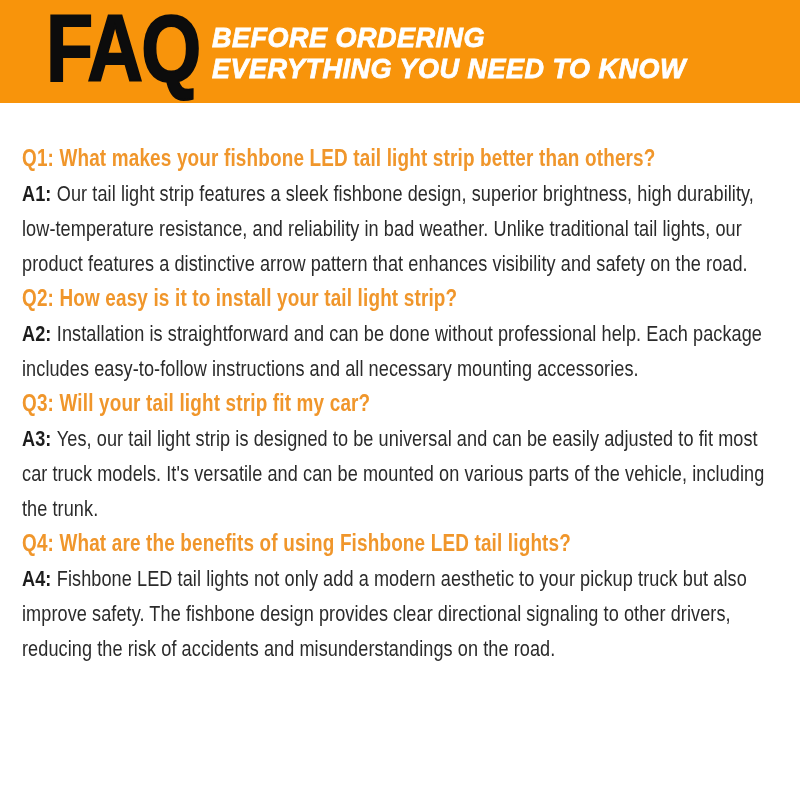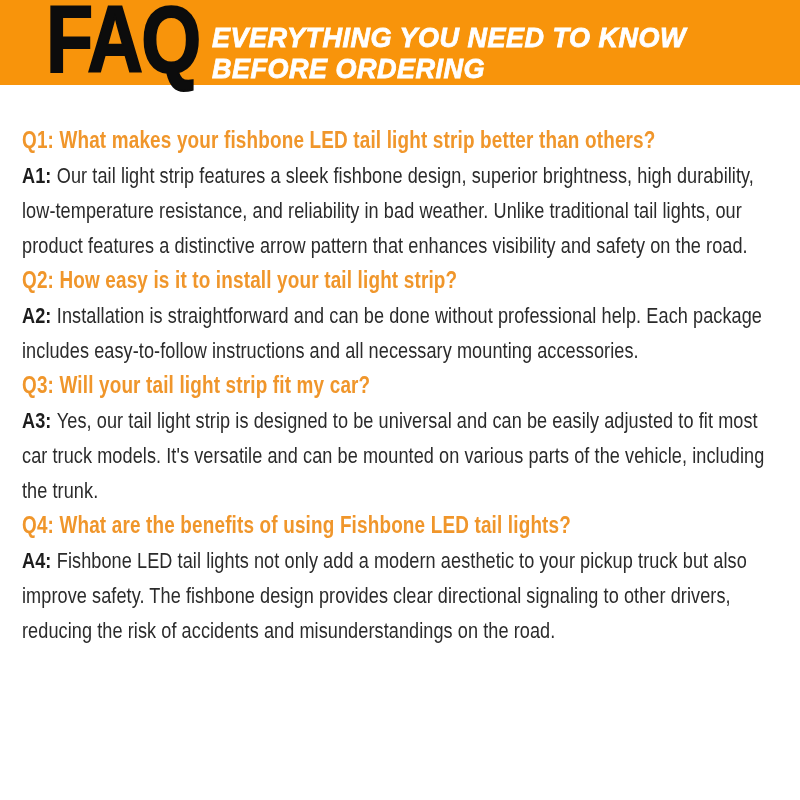--- a/index.html
+++ b/index.html
@@ -8,21 +8,21 @@
     width: 800px;
     height: 800px;
     background: #ffffff;
     overflow: hidden;
     font-family: "Liberation Sans", sans-serif;
   }
   
   .band {
     position: relative;
     width: 800px;
-    height: 85px;
+    height: 103px;
     background: #F8940B;
   }
   .faq-title {
     position: absolute;
     left: 46px;
     top: 50%;
     margin: 0;
     color: #0C0C0C;
     font-size: 94px;
     font-weight: 700;
@@ -79,22 +79,22 @@
   }
 </style>
 </head>
 <body>
 
 <div class="page">
 
   <header class="band">
     <h1 class="faq-title">FAQ</h1>
     <div class="subtitle">
+      <div>BEFORE ORDERING</div>
       <div>EVERYTHING YOU NEED TO KNOW</div>
-      <div>BEFORE ORDERING</div>
     </div>
   </header>
 
   <main class="content">
     <div class="content-inner">
 
       <h2 class="q">Q1: What makes your fishbone LED tail light strip better than others?</h2>
       <p class="a"><strong class="a-prefix">A1:</strong><span>Our tail light strip features a sleek fishbone design, superior brightness, high durability, low-temperature resistance, and reliability in bad weather. Unlike traditional tail lights, our product features a distinctive arrow pattern that enhances visibility and safety on the road.</span></p>
 
       <h2 class="q">Q2: How easy is it to install your tail light strip?</h2>

